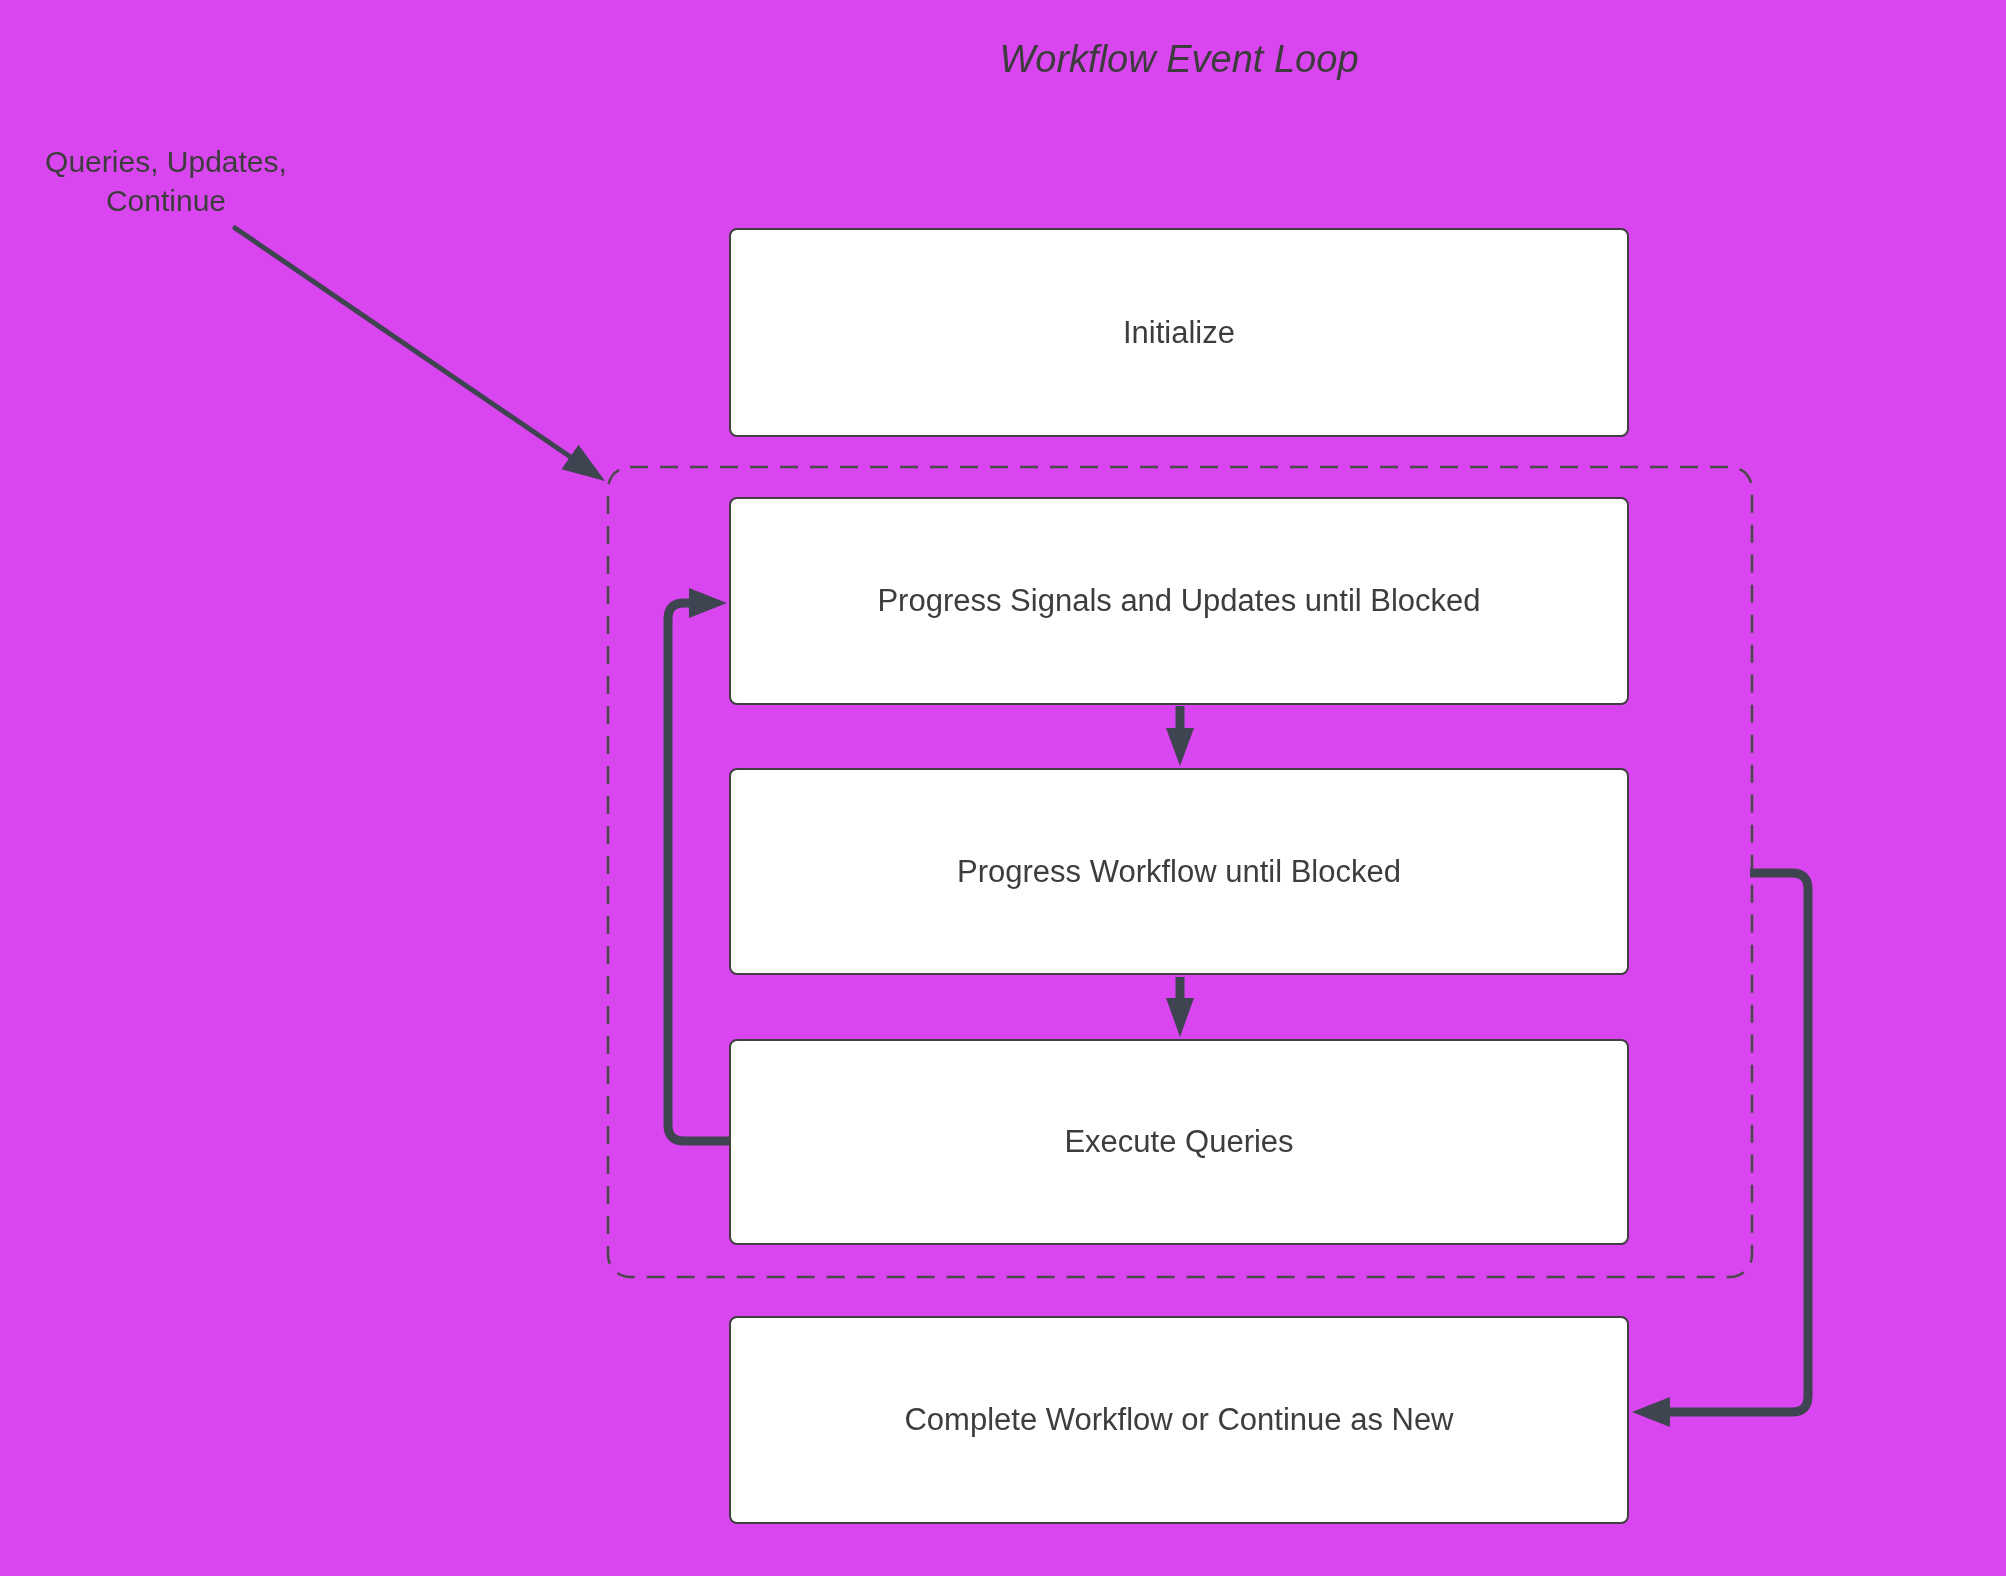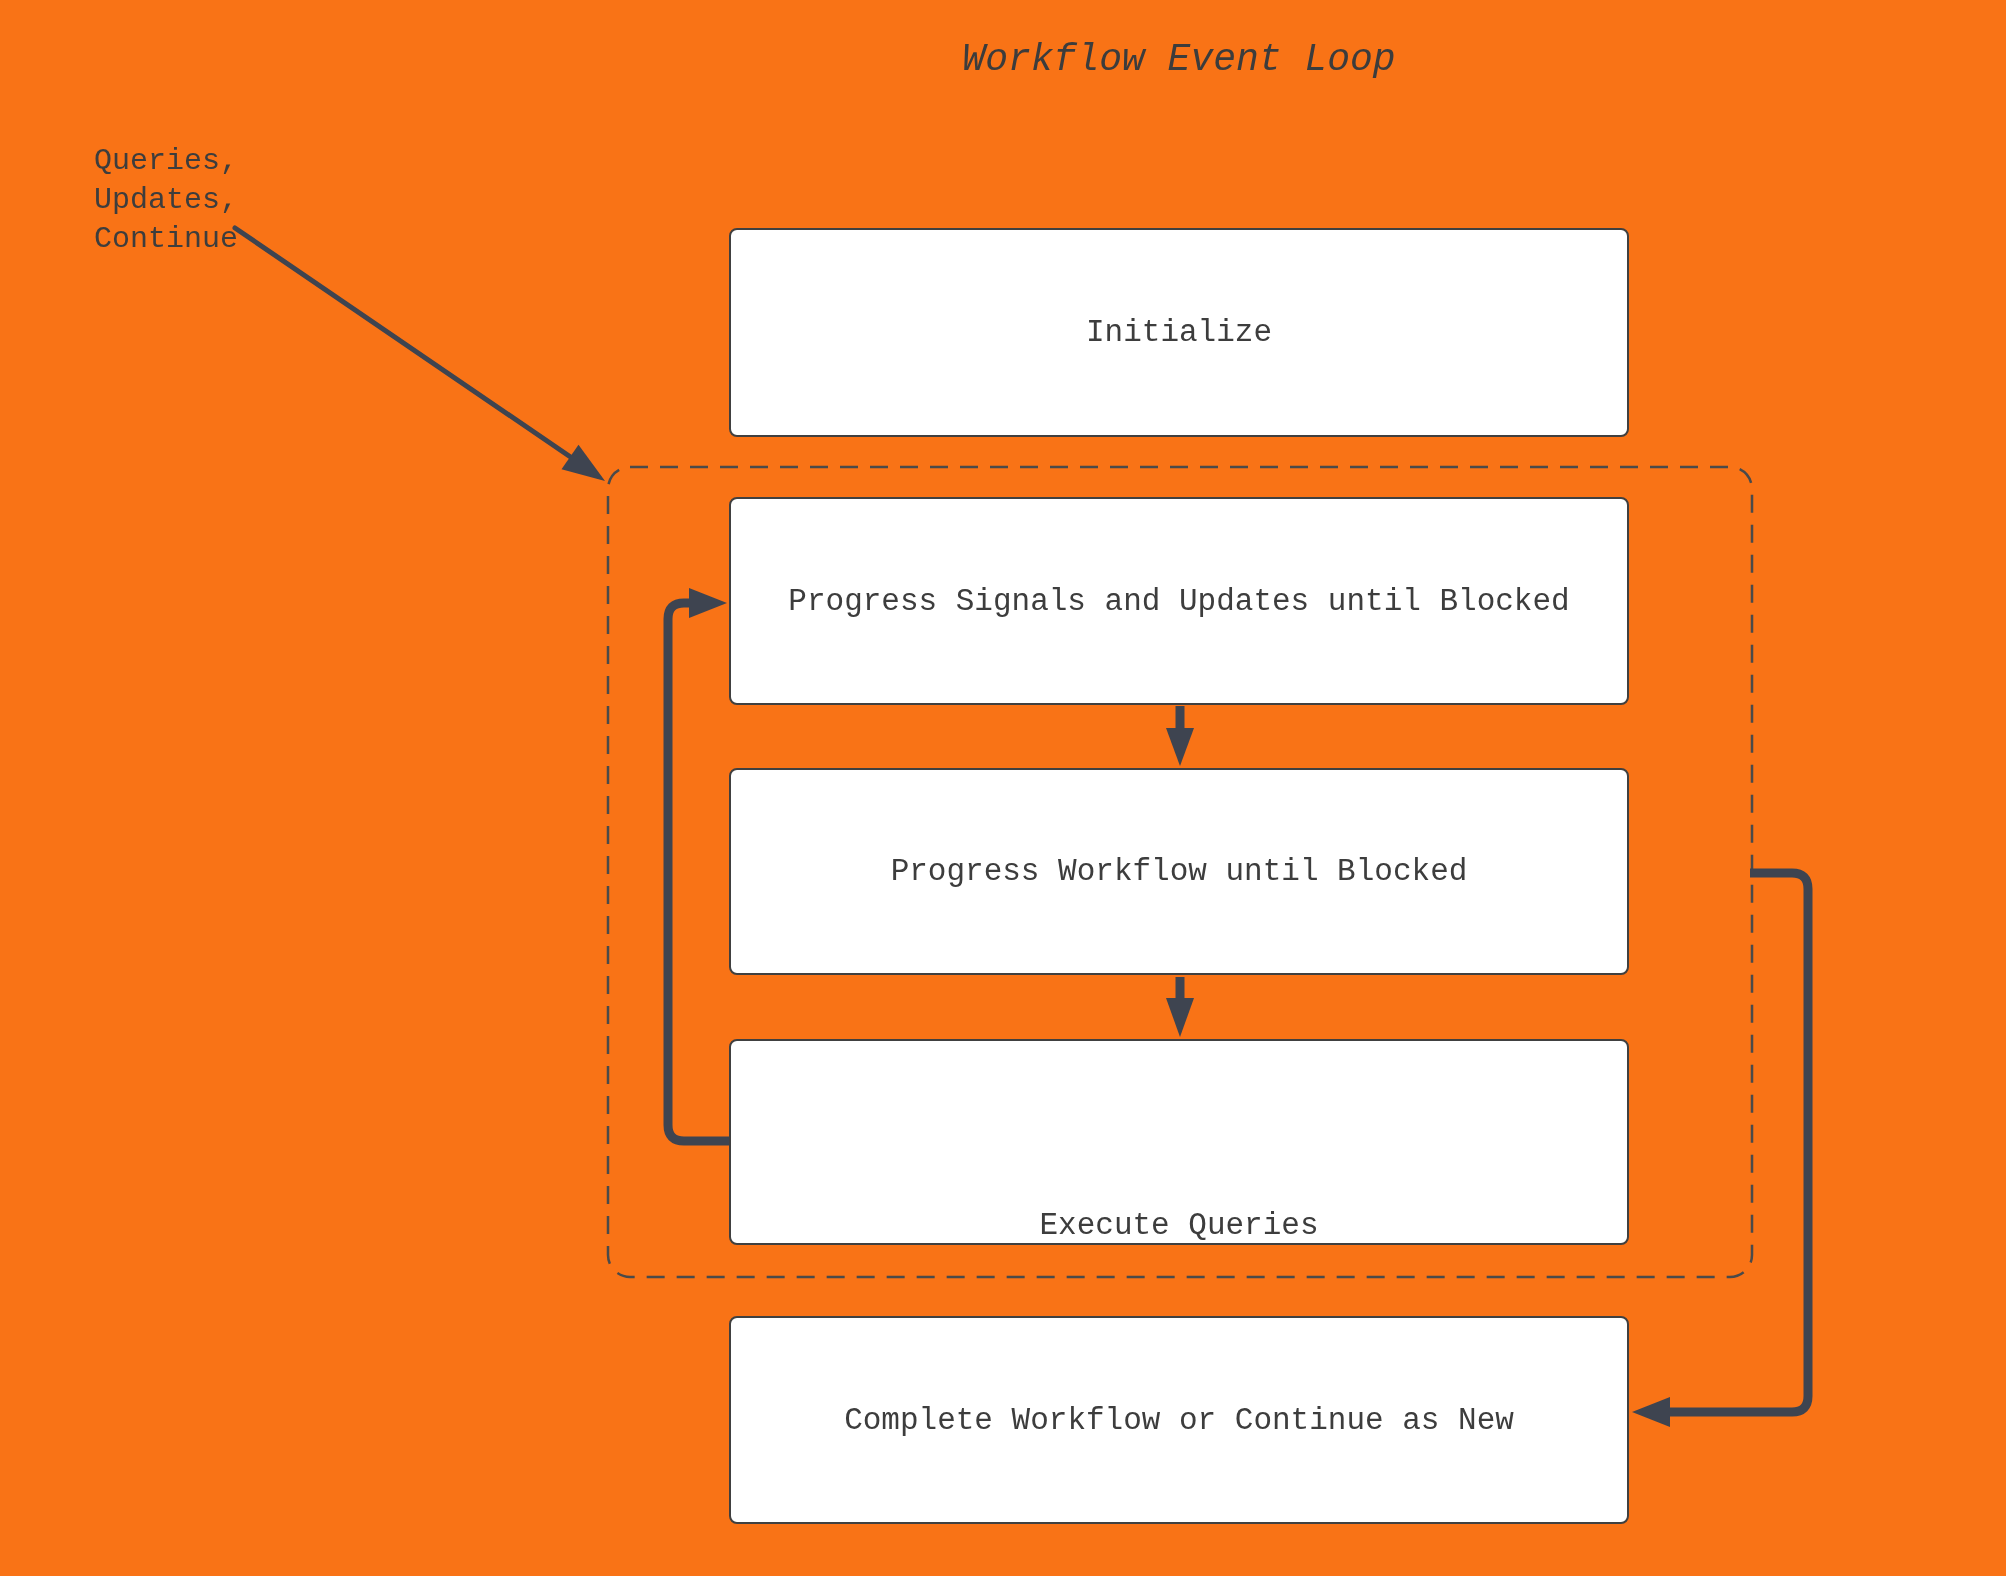--- a/index.html
+++ b/index.html
@@ -1,21 +1,21 @@
 <!DOCTYPE html>
 <html><head>
 <meta charset="utf-8">
 <style>
   html, body { margin: 0; padding: 0; background: #ffffff; }
   #canvas {
     position: relative;
     width: 2006px;
     height: 1576px;
-    background: #f97316;
-    font-family: Liberation Mono, monospace;
+    background: #d946ef;
+    font-family: Liberation Sans, sans-serif;
     overflow: hidden;
   }
   .title {
     position: absolute;
     left: 929px; top: 38px; width: 500px;
     text-align: center;
     font-size: 38px;
     font-style: italic;
     color: #3c3c3c;
   }
@@ -38,21 +38,21 @@
     display: flex;
     align-items: center;
     justify-content: center;
     font-size: 31px;
     color: #3d3d3d;
     text-align: center;
   }
   .node-initialize        { top: 228px;  height: 209px; }
   .node-progress-signals  { top: 497px;  height: 208px; }
   .node-progress-workflow { top: 768px;  height: 207px; }
-  .node-execute-queries   { top: 1039px; height: 206px; align-items: flex-end; }
+  .node-execute-queries   { top: 1039px; height: 206px; }
   .node-complete          { top: 1308px; height: 208px; margin-top: 8px; }
   #arrow-layer {
     position: absolute;
     left: 0; top: 0;
     width: 2006px; height: 1576px;
     pointer-events: none;
   }
 </style>
 </head>
 <body>

